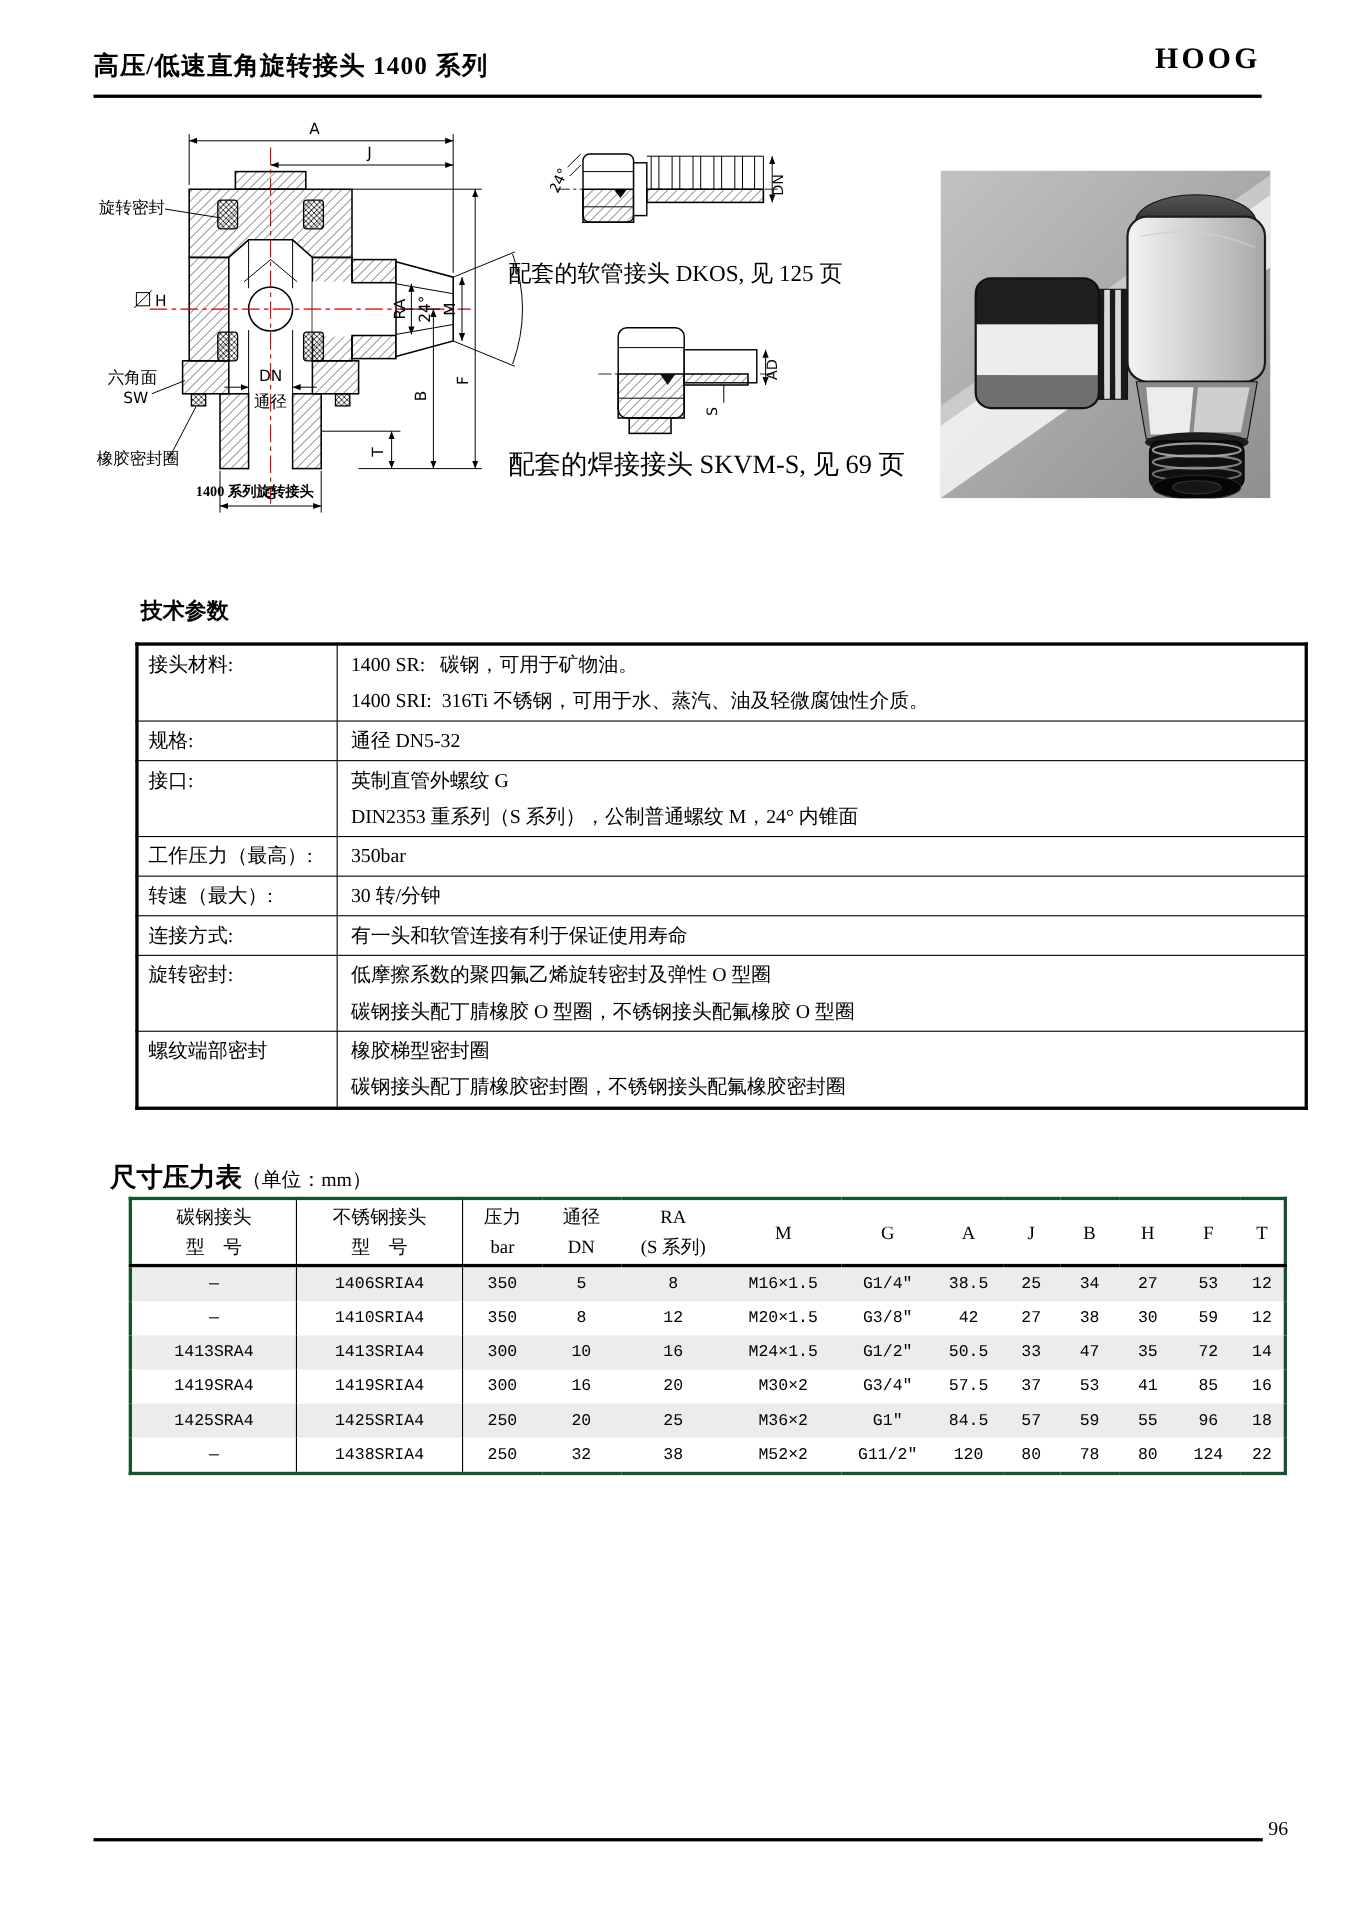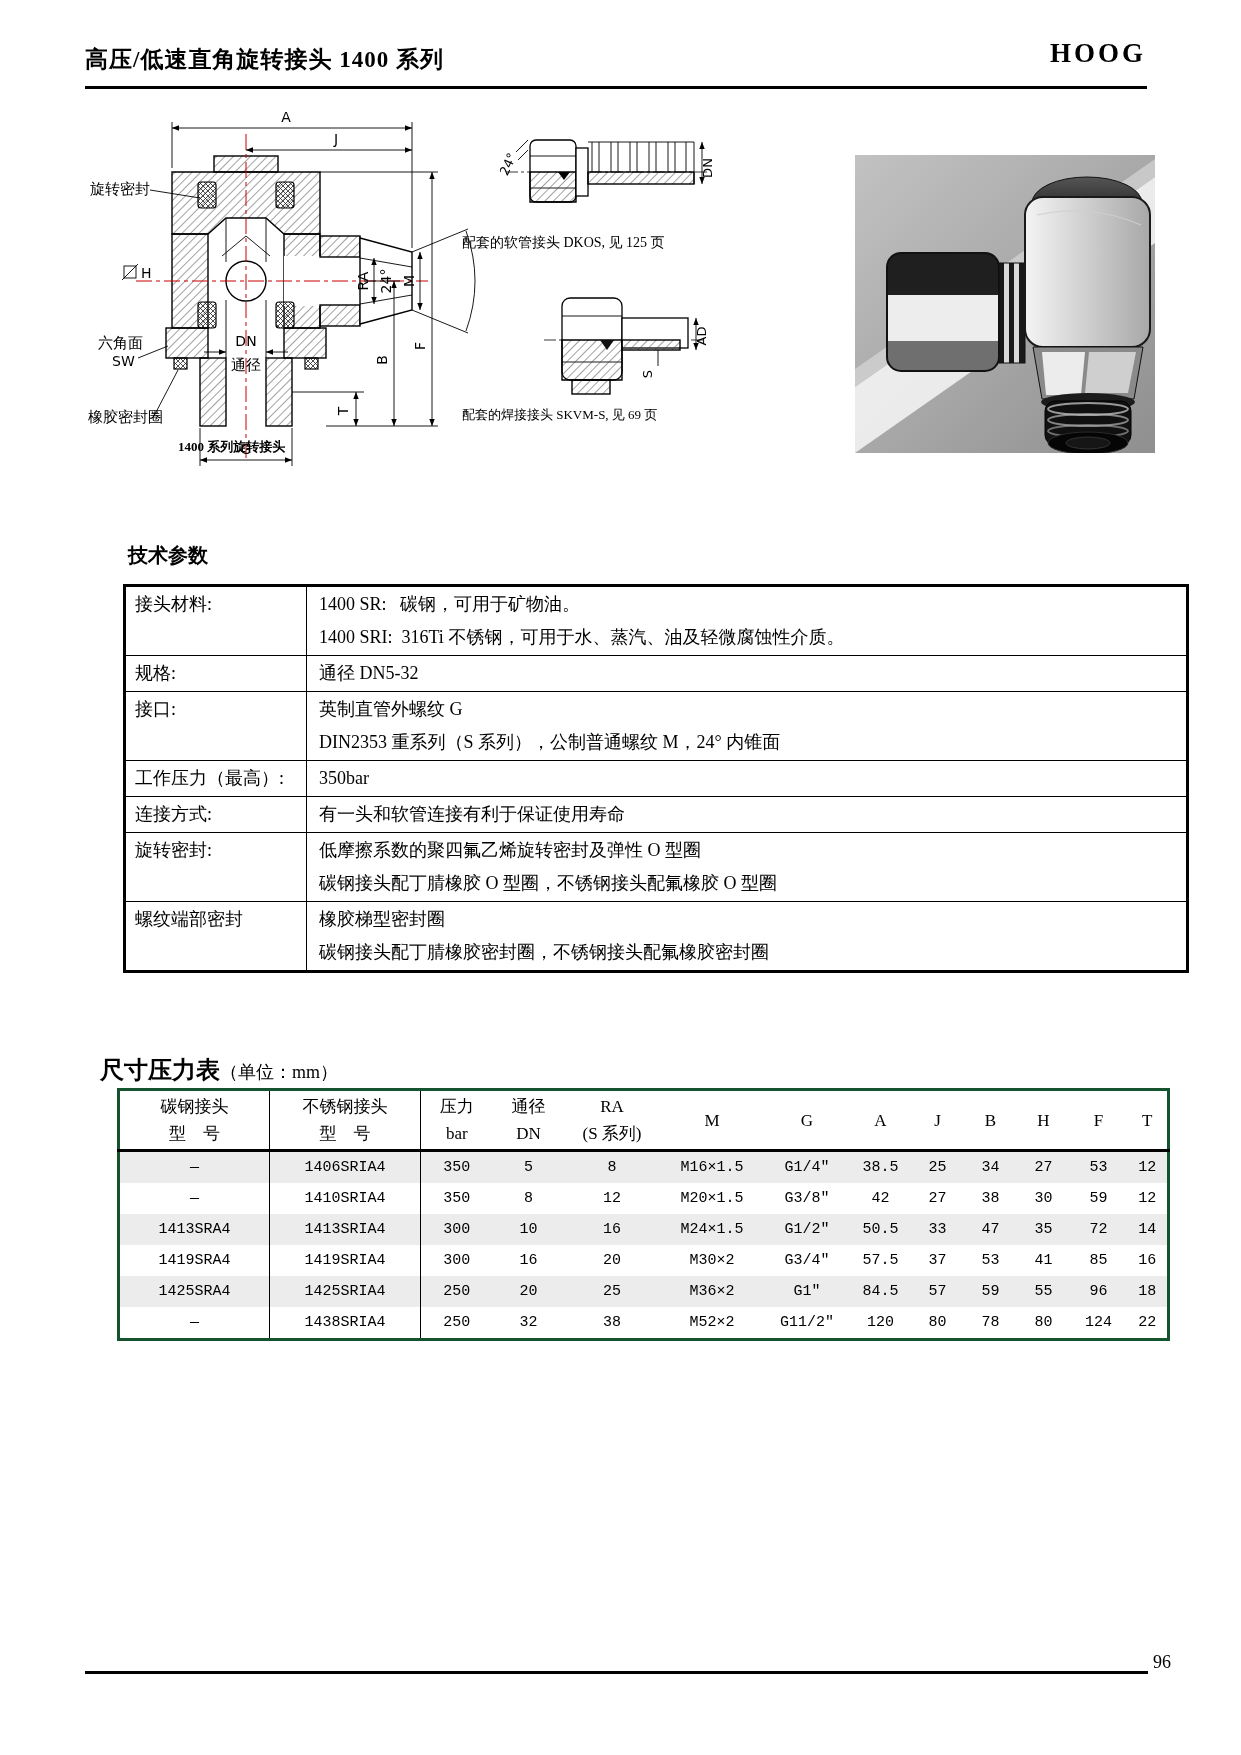--- a/index.html
+++ b/index.html
@@ -7,22 +7,22 @@
        font-family:"Liberation Serif","DejaVu Serif",serif;overflow:hidden;}
   .abs{position:absolute;}
 
   
   .title{left:85px;top:44px;font-size:23px;font-weight:bold;letter-spacing:1px;}
   .brand{left:1050px;top:38px;font-size:27px;font-weight:bold;letter-spacing:3px;}
   .hrule{left:85px;top:86px;width:1062px;height:3px;background:#000;}
 
   
   .figcap{left:178px;top:438px;font-size:13px;font-weight:bold;}
-  .cap1{left:462px;top:234px;font-size:14px;text-align:right;}
-  .cap2{left:462px;top:406px;font-size:13px;}
+  .cap1{left:462px;top:234px;font-size:21px;text-align:right;}
+  .cap2{left:462px;top:406px;font-size:24px;}
 
   
   .h-tech{left:128px;top:542px;font-size:20px;font-weight:bold;}
   .h-dim{left:100px;top:1054px;font-size:20px;}
   .h-dim b{font-size:24px;}
   .h-dim span.unit{font-size:18px;font-weight:normal;}
 
   
   .ptable{position:absolute;left:123px;top:584px;width:1066px;border-collapse:collapse;}
   .ptable td{border:1.5px solid #000;vertical-align:top;font-size:18px;}
@@ -262,20 +262,26 @@
           <div class="ln">DIN2353 重系列（S 系列），公制普通螺纹 M，24° 内锥面</div>
         </td>
     </tr>
     <tr>
       <td class="plab">工作压力（最高）:</td>
       <td class="pval">
           <div class="ln">350bar</div>
         </td>
     </tr>
     <tr>
+      <td class="plab">转速（最大）:</td>
+      <td class="pval">
+          <div class="ln">30 转/分钟</div>
+        </td>
+    </tr>
+    <tr>
       <td class="plab">连接方式:</td>
       <td class="pval">
           <div class="ln">有一头和软管连接有利于保证使用寿命</div>
         </td>
     </tr>
     <tr>
       <td class="plab">旋转密封:</td>
       <td class="pval">
           <div class="ln">低摩擦系数的聚四氟乙烯旋转密封及弹性 O 型圈</div>
           <div class="ln">碳钢接头配丁腈橡胶 O 型圈，不锈钢接头配氟橡胶 O 型圈</div>

